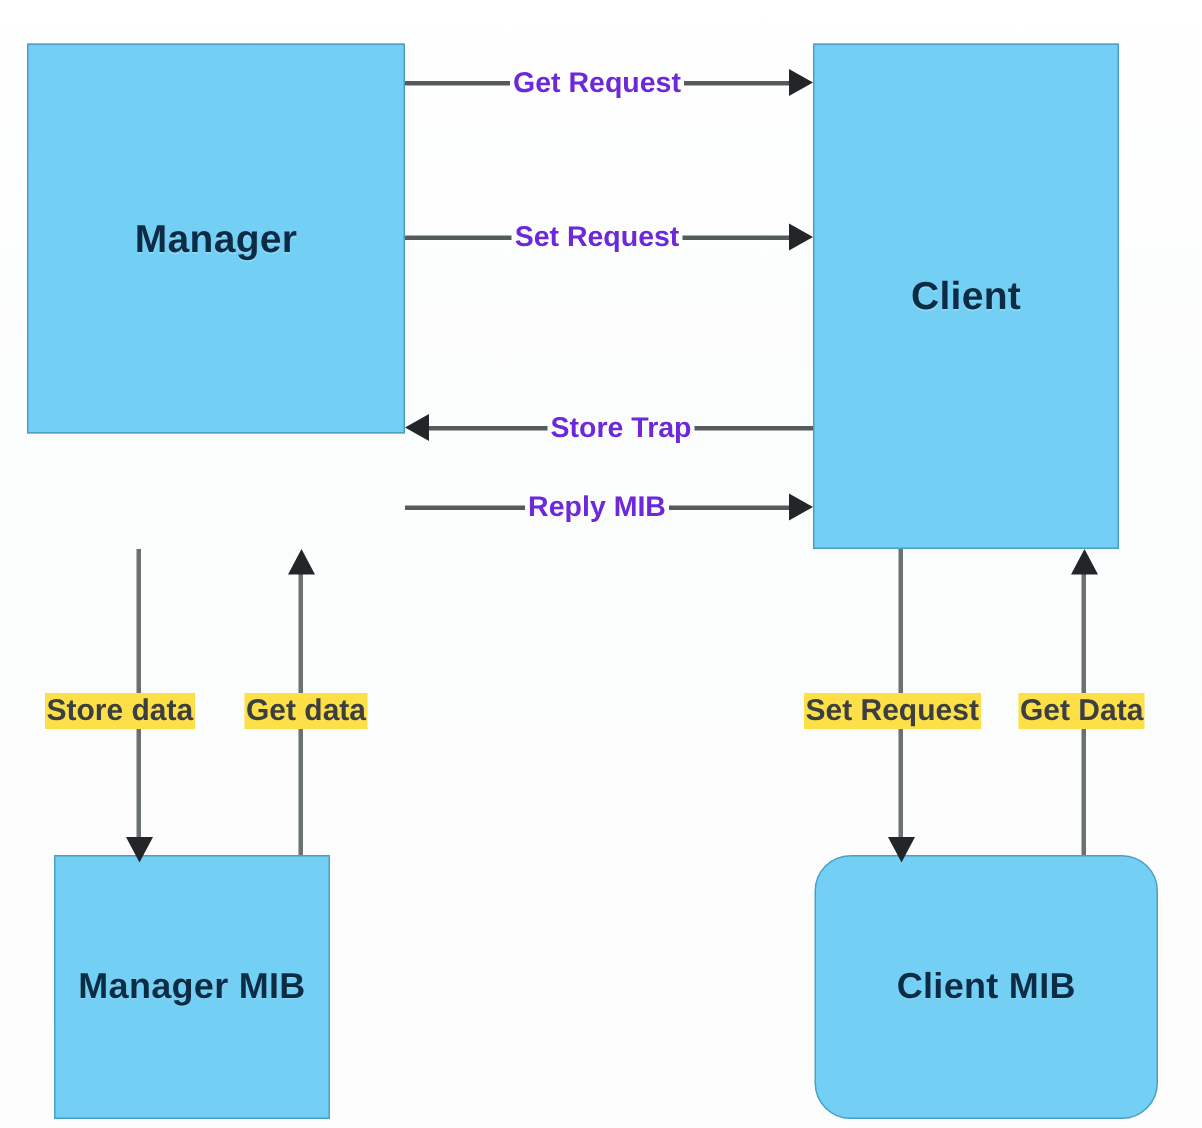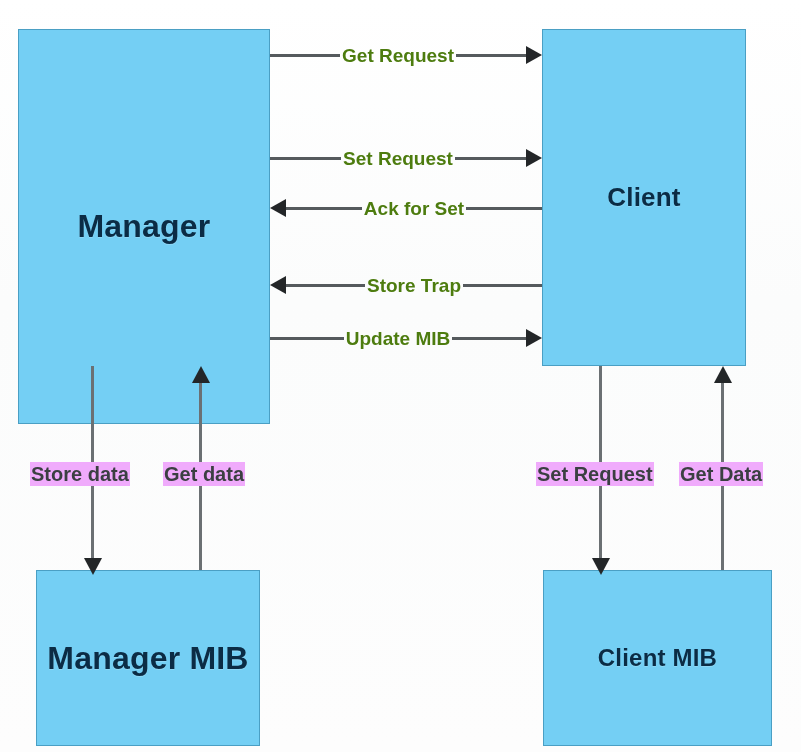--- a/index.html
+++ b/index.html
@@ -30,24 +30,24 @@
     border: 1px solid #4a9fc4;
     box-sizing: border-box;
     display: flex;
     align-items: center;
     justify-content: center;
     color: #0b2c45;
     font-weight: bold;
     letter-spacing: 0.2px;
     text-shadow: 0 1px 0 rgba(255,255,255,0.18);
   }
-  #node-manager  { left: 18px;  top: 29px;  width: 252px; height: 395px; font-size: 32px; }
+  #node-manager  { left: 18px;  top: 29px;  width: 252px; height: 260px; font-size: 26px; }
   #node-client   { left: 542px; top: 29px;  width: 204px; height: 337px; font-size: 26px; }
-  #node-manager-mib { left: 36px;  top: 570px; width: 224px; height: 176px; font-size: 32px; }
-  #node-client-mib  { left: 543px; top: 570px; width: 229px; height: 176px; font-size: 24px; }
+  #node-manager-mib { left: 36px;  top: 570px; width: 184px; height: 176px; font-size: 24px; }
+  #node-client-mib  { left: 543px; top: 570px; width: 229px; height: 176px; font-size: 24px; border-radius: 24px; }
 
   
   .msg {
     position: absolute;
     left: 270px;
     width: 272px;
     height: 34px;
     display: flex;
     align-items: center;
     box-sizing: border-box;
@@ -56,21 +56,21 @@
     flex: 1 1 auto;
     height: 3px;
     background: #555a5d;
     min-width: 6px;
   }
   .msg .label {
     flex: 0 0 auto;
     padding: 0 2px;
     font-size: 19px;
     font-weight: bold;
-    color: #4d7c0f;
+    color: #6d28d9;
     white-space: nowrap;
     line-height: 1;
     text-align: right;
   }
   .arrowhead {
     flex: 0 0 auto;
     width: 0;
     height: 0;
     border-top: 9px solid transparent;
     border-bottom: 9px solid transparent;
@@ -98,21 +98,21 @@
     border-right: 9px solid transparent;
     border-bottom: 17px solid #232628;
   }
   .vlabel {
     position: absolute;
     font-size: 20px;
     font-weight: bold;
     color: #3b3f42;
     white-space: nowrap;
     line-height: 1;
-    background: #f0abfc;
+    background: #fde047;
     padding: 2px 1px;
   }
 </style>
 </head>
 <body>
 
 <div id="canvas">
 
   <div class="node" id="node-manager">
     <span>Manager</span>
@@ -138,37 +138,31 @@
   </div>
 
 
   <div class="msg" style="top:141px">
     <span class="line"></span>
     <span class="label">Set Request</span>
     <span class="line"></span>
     <span class="arrowhead arrow-right"></span>
   </div>
 
-  <div class="msg" style="top:191px">
-    <span class="arrowhead arrow-left"></span>
-    <span class="line"></span>
-    <span class="label">Ack for Set</span>
-    <span class="line"></span>
-  </div>
 
   <div class="msg" style="top:268px">
     <span class="arrowhead arrow-left"></span>
     <span class="line"></span>
     <span class="label">Store Trap</span>
     <span class="line"></span>
   </div>
 
   <div class="msg" style="top:321px">
     <span class="line"></span>
-    <span class="label">Update MIB</span>
+    <span class="label">Reply MIB</span>
     <span class="line"></span>
     <span class="arrowhead arrow-right"></span>
   </div>
 
   <div class="vline" style="left:91px; top:366px; height:198px"></div>
   <div class="vhead-down" style="left:84px; top:558px"></div>
   <div class="vlabel" style="left:30px; top:462px">Store data</div>
 
   <div class="vline" style="left:199px; top:380px; height:190px"></div>
   <div class="vhead-up" style="left:192px; top:366px"></div>

